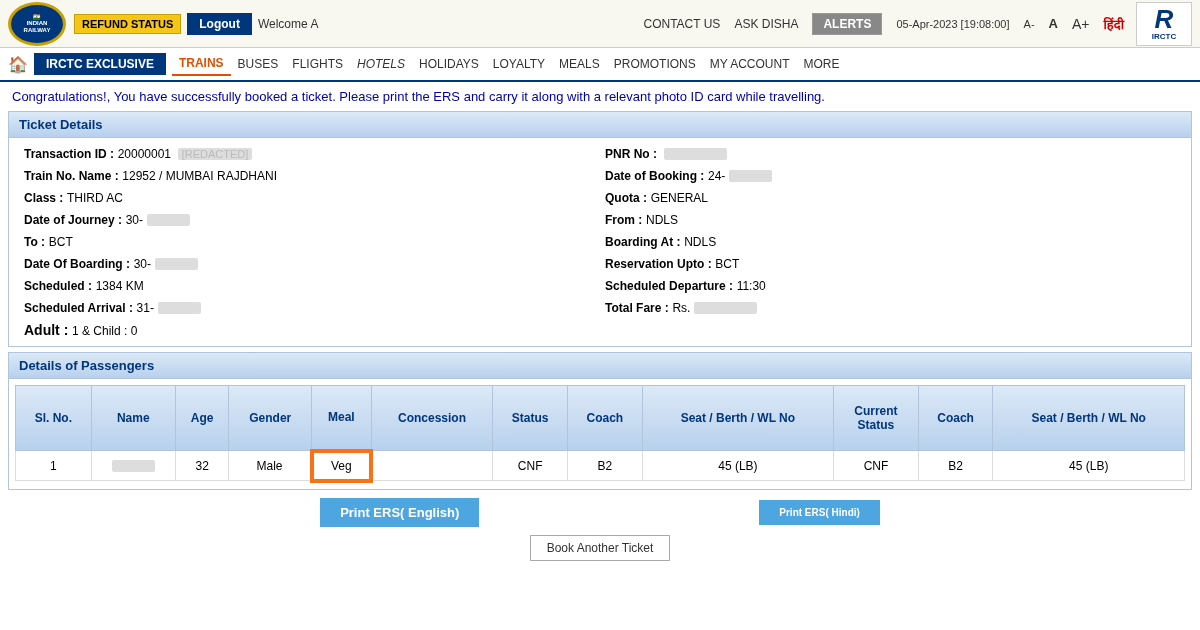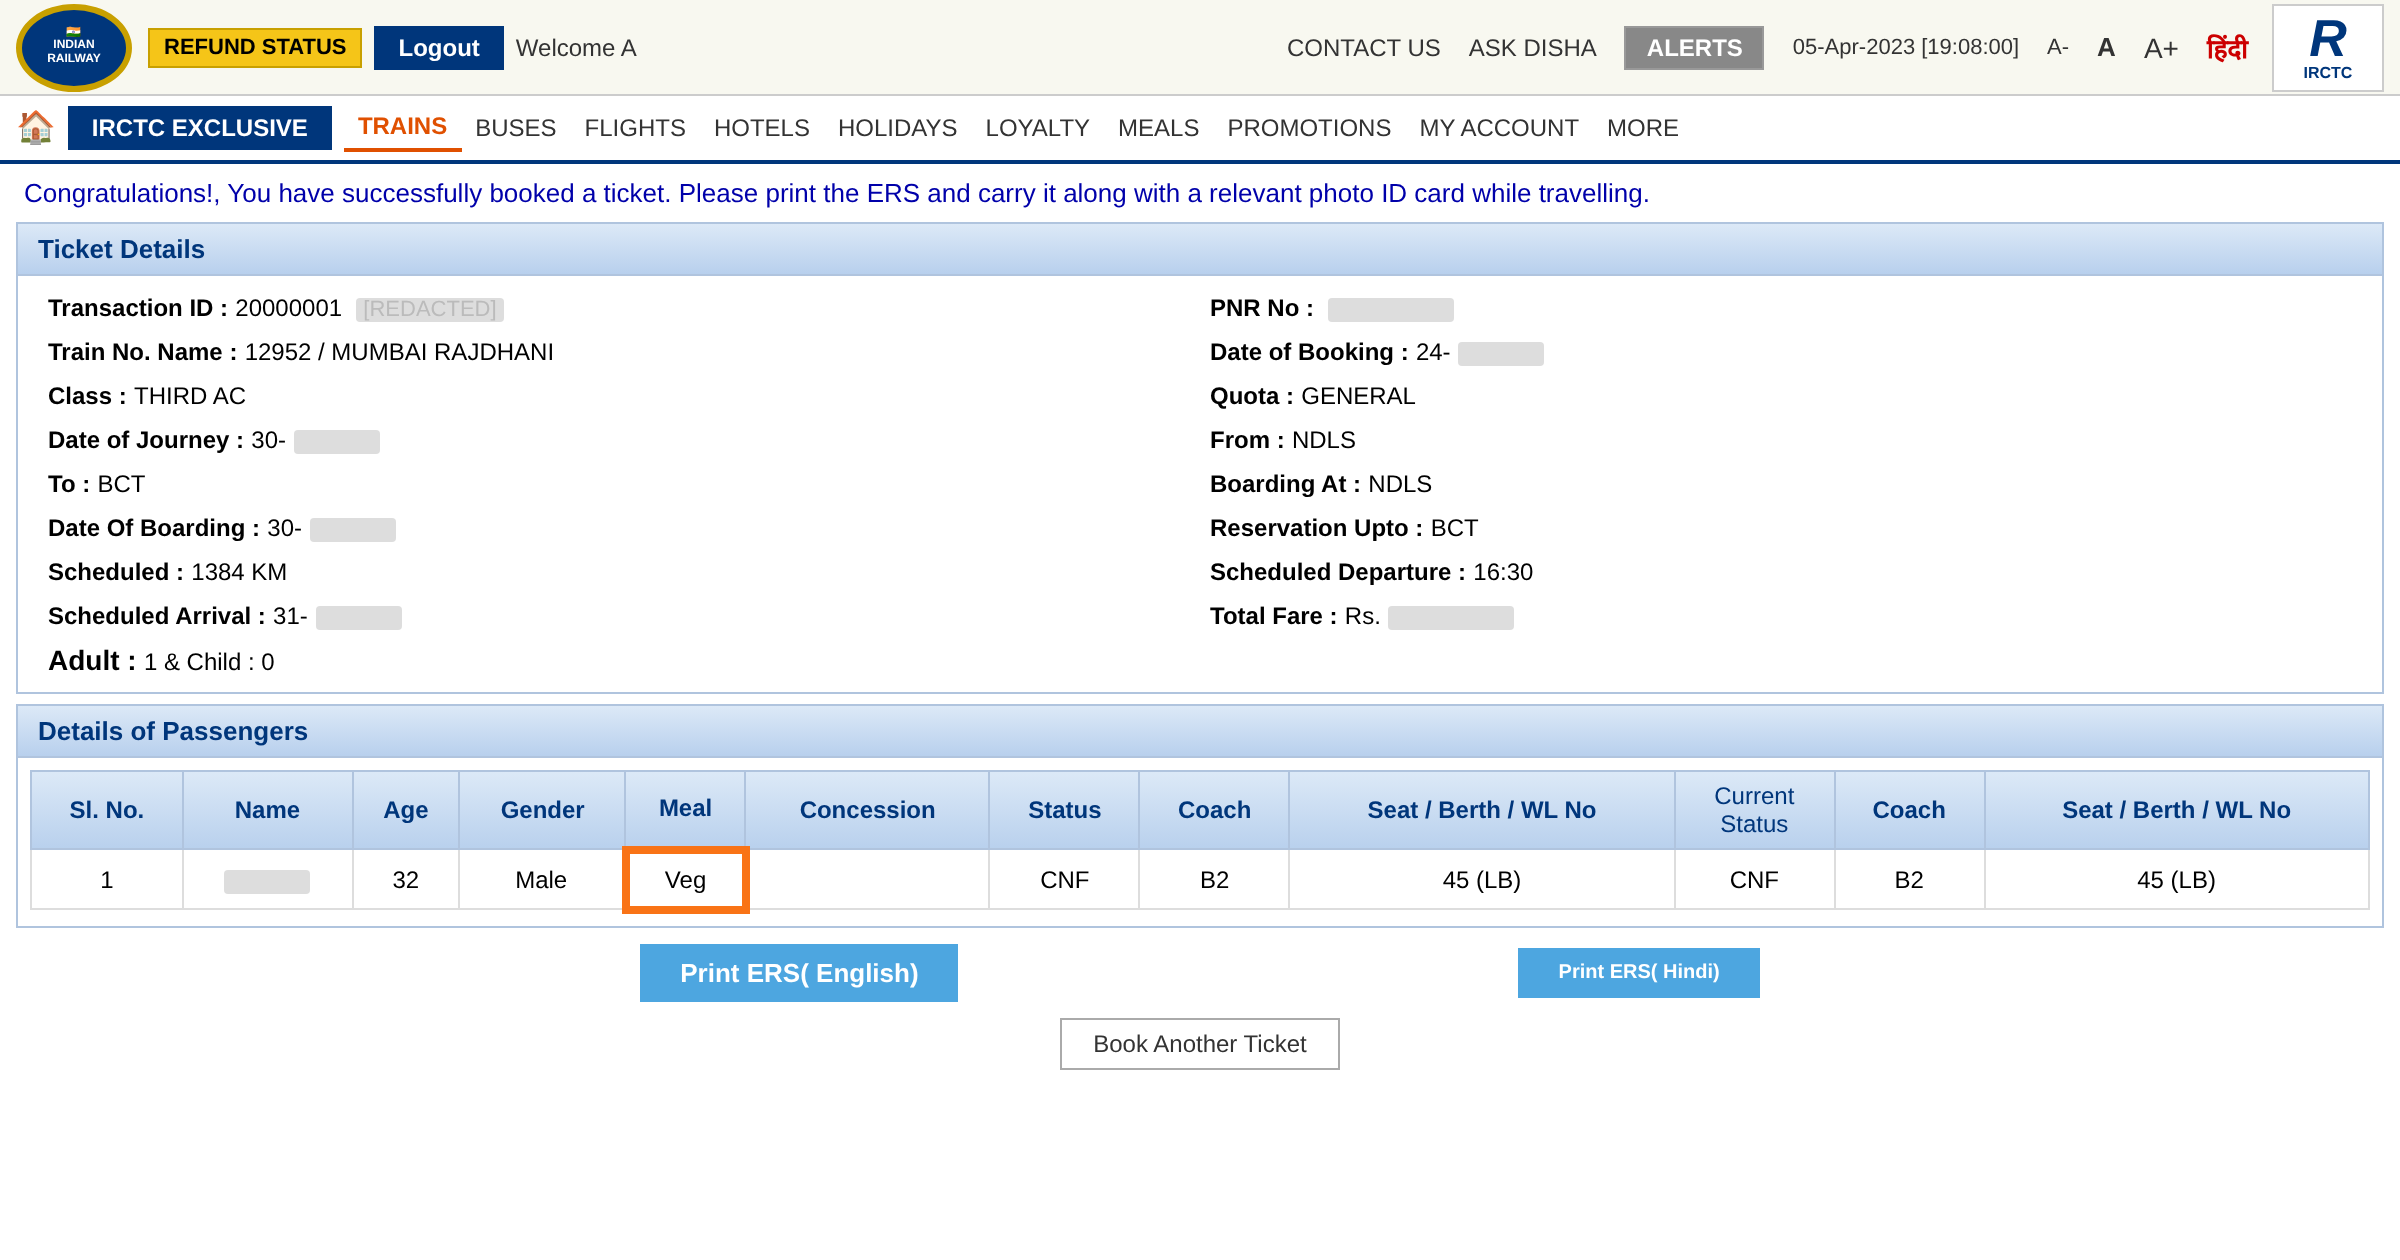--- a/index.html
+++ b/index.html
@@ -37,21 +37,21 @@
   </div>
 </div>
 
 <div style="display:flex; align-items:center; background:#fff; border-bottom:2px solid #00367b; padding:0 8px; height:34px;">
   <span style="font-size:16px; color:#555; margin-right:6px; cursor:pointer;">🏠</span>
   <button style="background:#00367b; color:#fff; border:none; padding:4px 12px; font-size:12px; font-weight:bold; cursor:pointer; margin-right:6px;">IRCTC EXCLUSIVE</button>
   <div style="display:flex; align-items:center;">
     <span style="font-size:12px; color:#e05000; padding:4px 7px; font-weight:bold; border-bottom:2px solid #e05000; cursor:pointer;">TRAINS</span>
     <span style="font-size:12px; color:#333; padding:4px 7px; cursor:pointer;">BUSES</span>
     <span style="font-size:12px; color:#333; padding:4px 7px; cursor:pointer;">FLIGHTS</span>
-    <span style="font-size:12px; color:#333; padding:4px 7px; cursor:pointer;">HOTELS</span>
+    <span style="font-size:12px; color:#333; padding:4px 7px; cursor:pointer;font-style:italic;">HOTELS</span>
     <span style="font-size:12px; color:#333; padding:4px 7px; cursor:pointer;">HOLIDAYS</span>
     <span style="font-size:12px; color:#333; padding:4px 7px; cursor:pointer;">LOYALTY</span>
     <span style="font-size:12px; color:#333; padding:4px 7px; cursor:pointer;">MEALS</span>
     <span style="font-size:12px; color:#333; padding:4px 7px; cursor:pointer;">PROMOTIONS</span>
     <span style="font-size:12px; color:#333; padding:4px 7px; cursor:pointer;">MY ACCOUNT</span>
     <span style="font-size:12px; color:#333; padding:4px 7px; cursor:pointer;">MORE</span>
   </div>
 </div>
 
 <div style="color:#00a; font-size:13px; padding:7px 12px; background:#fff;">Congratulations!, You have successfully booked a ticket. Please print the ERS and carry it along with a relevant photo ID card while travelling.</div>
@@ -115,21 +115,21 @@
       <span style="font-weight:bold; font-size:12px;">Reservation Upto :</span>
       <span style="font-size:12px;">BCT</span>
     </div>
 
     <div>
       <span style="font-weight:bold; font-size:12px;">Scheduled :</span>
       <span style="font-size:12px;">1384 KM</span>
     </div>
     <div>
       <span style="font-weight:bold; font-size:12px;">Scheduled Departure :</span>
-      <span style="font-size:12px;">16:30</span>
+      <span style="font-size:12px;">11:30</span>
     </div>
     <div>
       <span style="font-weight:bold; font-size:12px;">Scheduled Arrival :</span>
       <span style="font-size:12px;text-align:right;">31-</span>
       <span style="font-size:11px; background:#ddd; color:#bbb; padding:0 20px; border-radius:2px;">&nbsp;</span>
     </div>
 
     <div>
       <span style="font-weight:bold; font-size:12px;">Total Fare :</span>
       <span style="font-size:12px;">Rs.</span>
@@ -151,21 +151,21 @@
         <tr style="background:linear-gradient(to bottom,#dce9f7,#b8d0ed);">
           <th style="padding:7px 6px; text-align:center; color:#00367b; font-weight:bold; border:1px solid #b0c4de;">Sl. No.</th>
           <th style="padding:7px 6px; text-align:center; color:#00367b; font-weight:bold; border:1px solid #b0c4de;">Name</th>
           <th style="padding:7px 6px; text-align:center; color:#00367b; font-weight:bold; border:1px solid #b0c4de;">Age</th>
           <th style="padding:7px 6px; text-align:center; color:#00367b; font-weight:bold; border:1px solid #b0c4de;">Gender</th>
           <th style="padding:7px 6px; text-align:center; color:#00367b; font-weight:bold; border:1px solid #b0c4de;">Meal</th>
           <th style="padding:7px 6px; text-align:center; color:#00367b; font-weight:bold; border:1px solid #b0c4de;">Concession</th>
           <th style="padding:7px 6px; text-align:center; color:#00367b; font-weight:bold; border:1px solid #b0c4de;">Status</th>
           <th style="padding:7px 6px; text-align:center; color:#00367b; font-weight:bold; border:1px solid #b0c4de;">Coach</th>
           <th style="padding:7px 6px; text-align:center; color:#00367b; font-weight:bold; border:1px solid #b0c4de;">Seat / Berth / WL No</th>
-          <th style="padding:5px 6px; text-align:center; color:#00367b; font-weight:normal; border:1px solid #b0c4de;">Current<br>Status</th>
+          <th style="padding:18px 6px; text-align:center; color:#00367b; font-weight:bold; border:1px solid #b0c4de;">Current<br>Status</th>
           <th style="padding:7px 6px; text-align:center; color:#00367b; font-weight:bold; border:1px solid #b0c4de;">Coach</th>
           <th style="padding:7px 6px; text-align:center; color:#00367b; font-weight:bold; border:1px solid #b0c4de;">Seat / Berth / WL No</th>
         </tr>
       </thead>
       <tbody>
         <tr>
           <td style="padding:6px; text-align:center; border:1px solid #ddd;">1</td>
           <td style="padding:6px; text-align:center; border:1px solid #ddd;"><span style="font-size:11px; background:#ddd; color:#bbb; padding:0 20px; border-radius:2px;">&nbsp;</span></td>
           <td style="padding:6px; text-align:center; border:1px solid #ddd;">32</td>
           <td style="padding:6px; text-align:center; border:1px solid #ddd;">Male</td>

